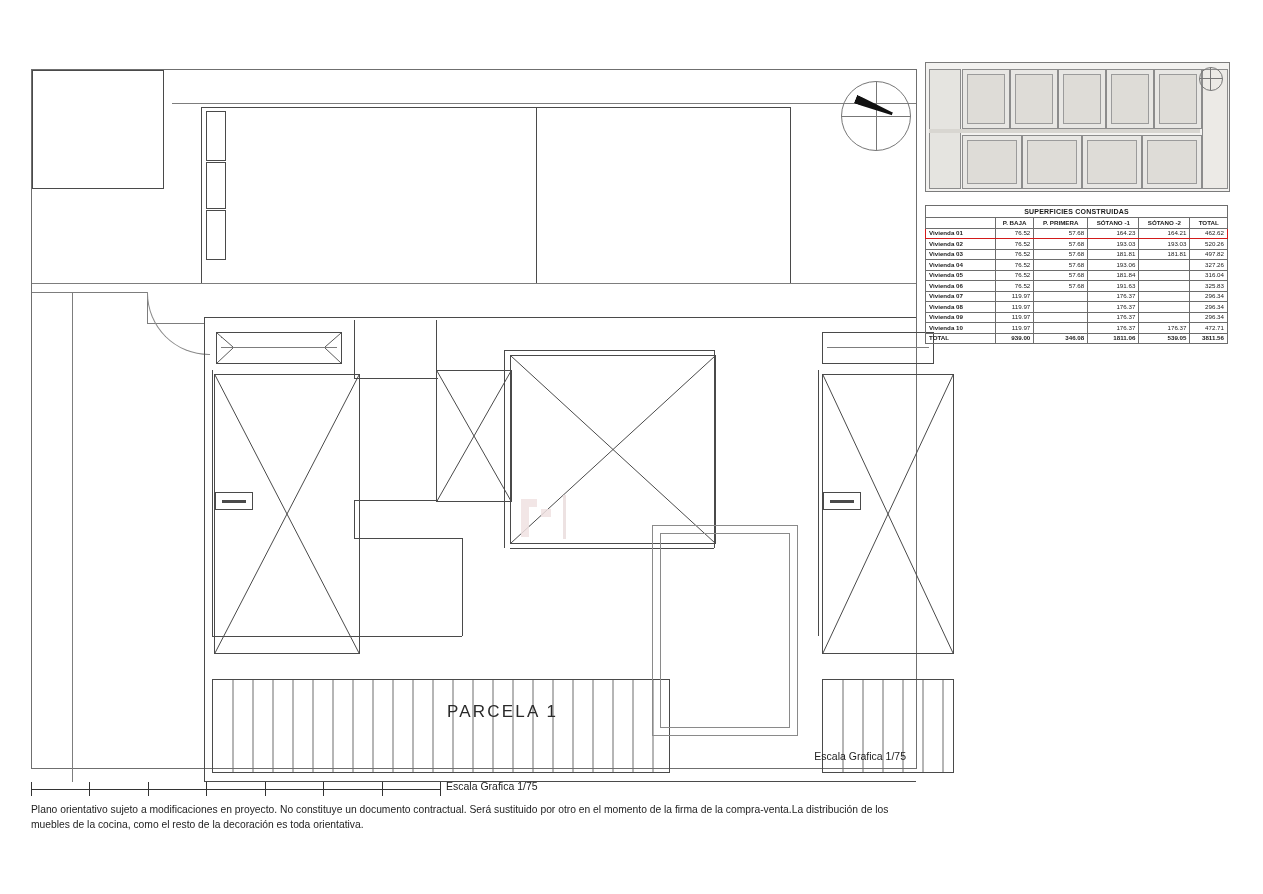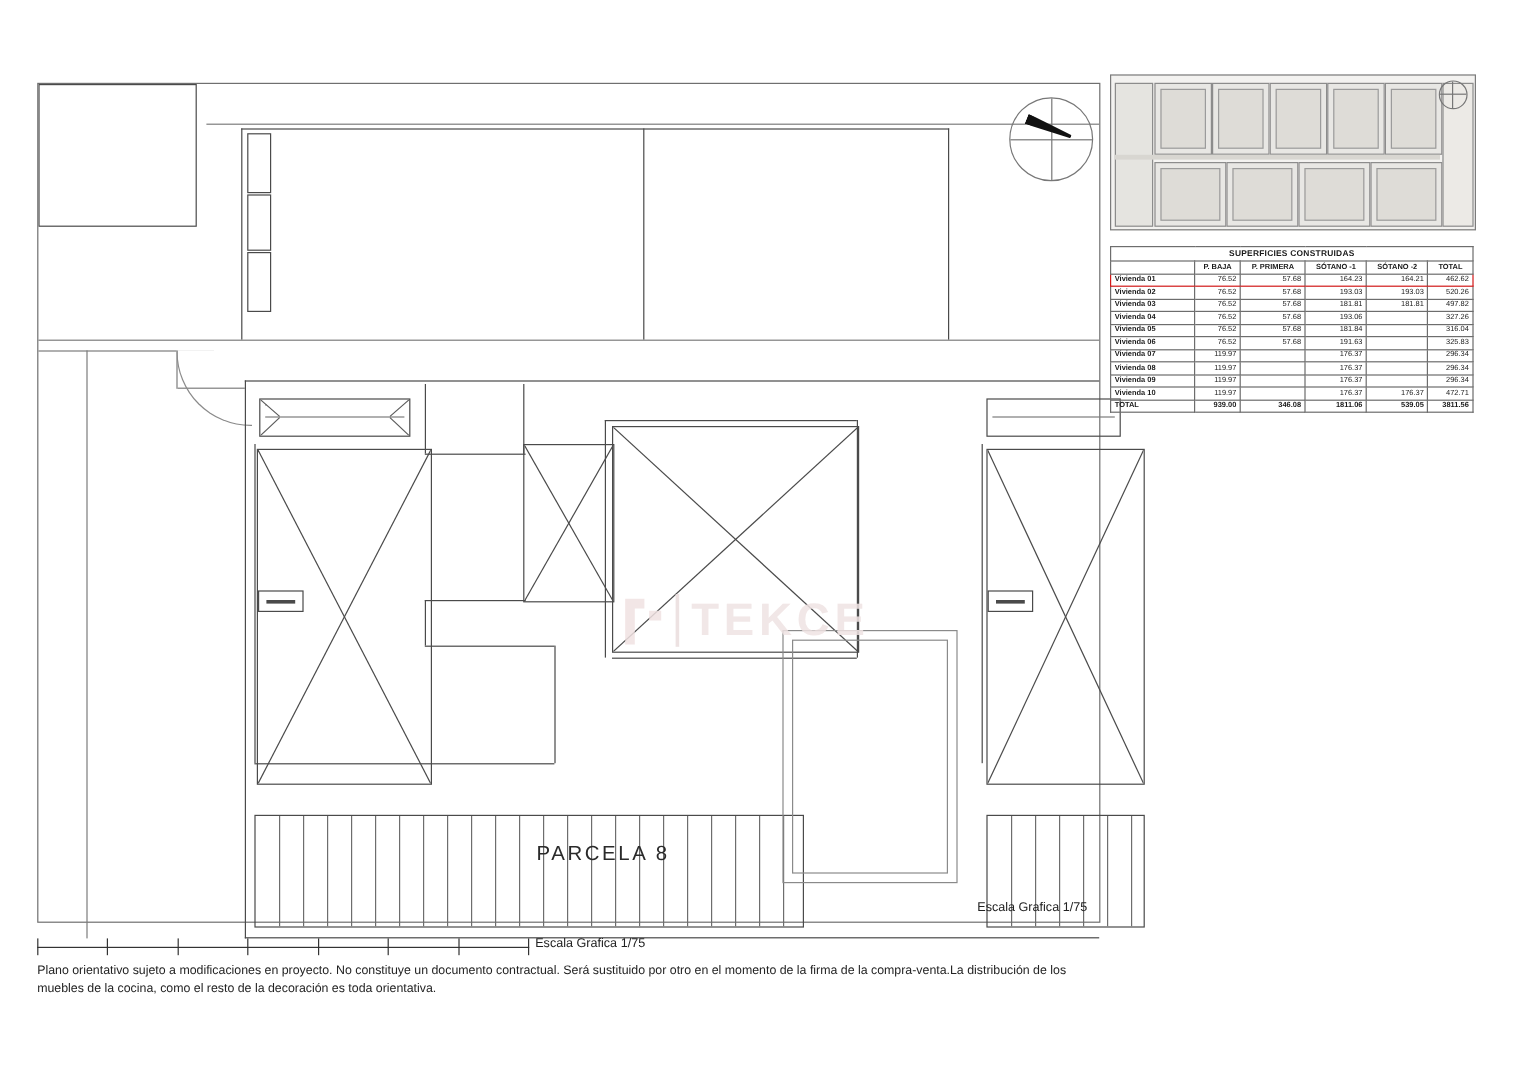--- a/index.html
+++ b/index.html
@@ -223,24 +223,23 @@
     </div>
 
     <div class="watermark">
       <div class="mark">
         <svg width="34" height="42" viewBox="0 0 34 42">
           <polygon points="2,2 18,2 18,10 10,10 10,40 2,40" fill="#f0e2e2"></polygon>
           <polygon points="22,12 32,12 32,20 22,20" fill="#f0e2e2"></polygon>
         </svg>
       </div>
       <div class="bar"></div>
-      <span>TEKCE</span>
-    </div>
-
-    <div class="parcela">PARCELA 8</div>
+    </div>
+
+    <div class="parcela">PARCELA 1</div>
     <div class="scale-in-plan">Escala Grafica 1/75</div>
   </div>
 
   <div class="sitewrap">
     <div class="siteband">
 
       <div class="s-unit" style="left:3px;top:6px;width:30px;height:118px;background:#e5e4e0;"></div>
 
       <div class="s-unit" style="left:36px;top:6px;width:46px;height:58px;">
           <div class="inner"></div>

